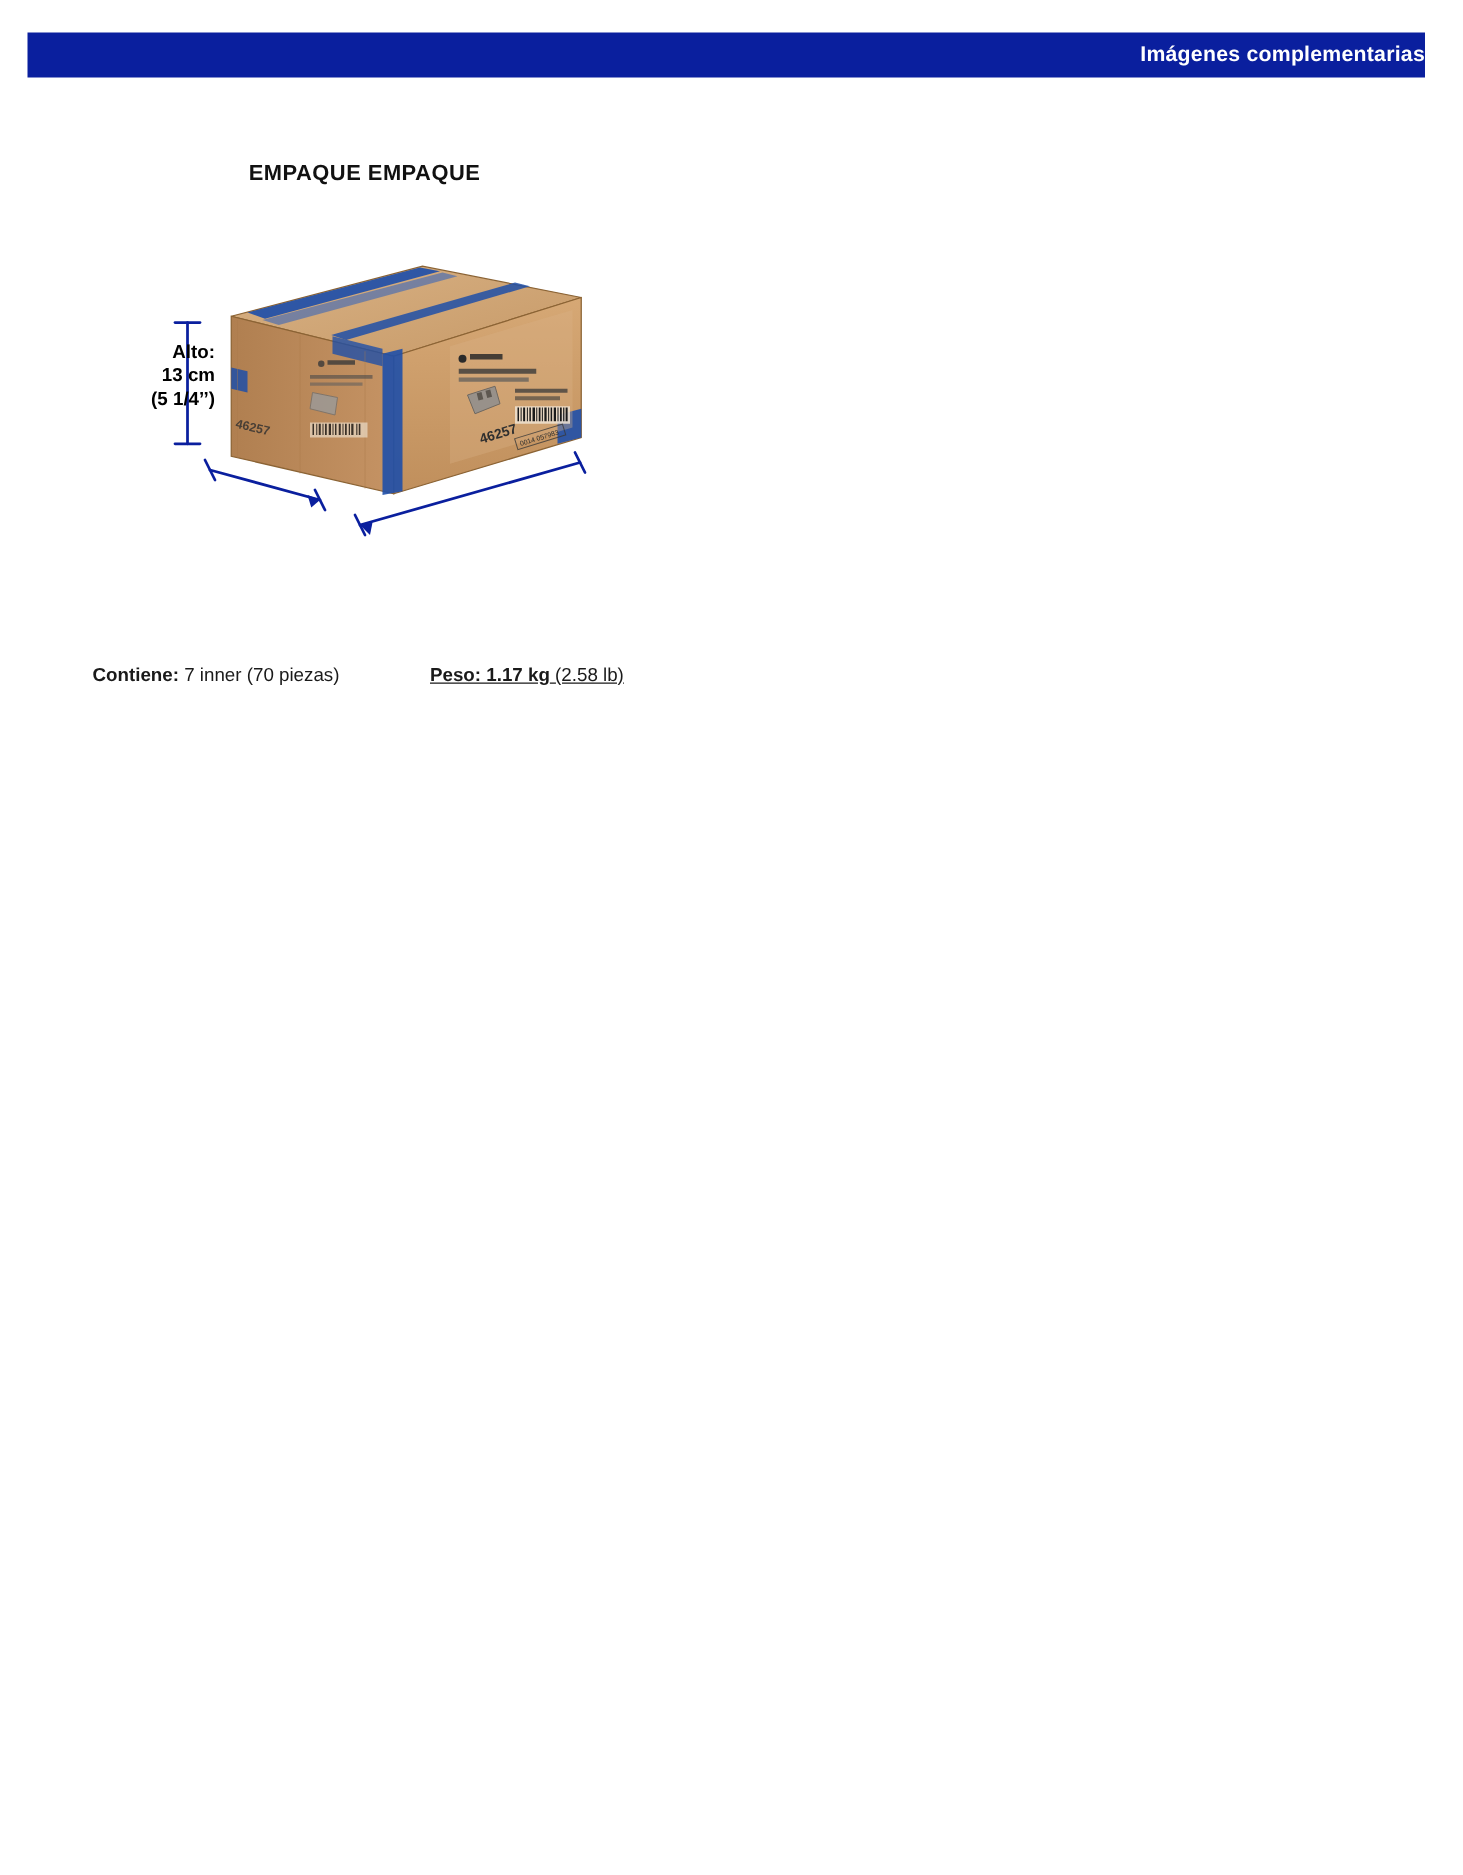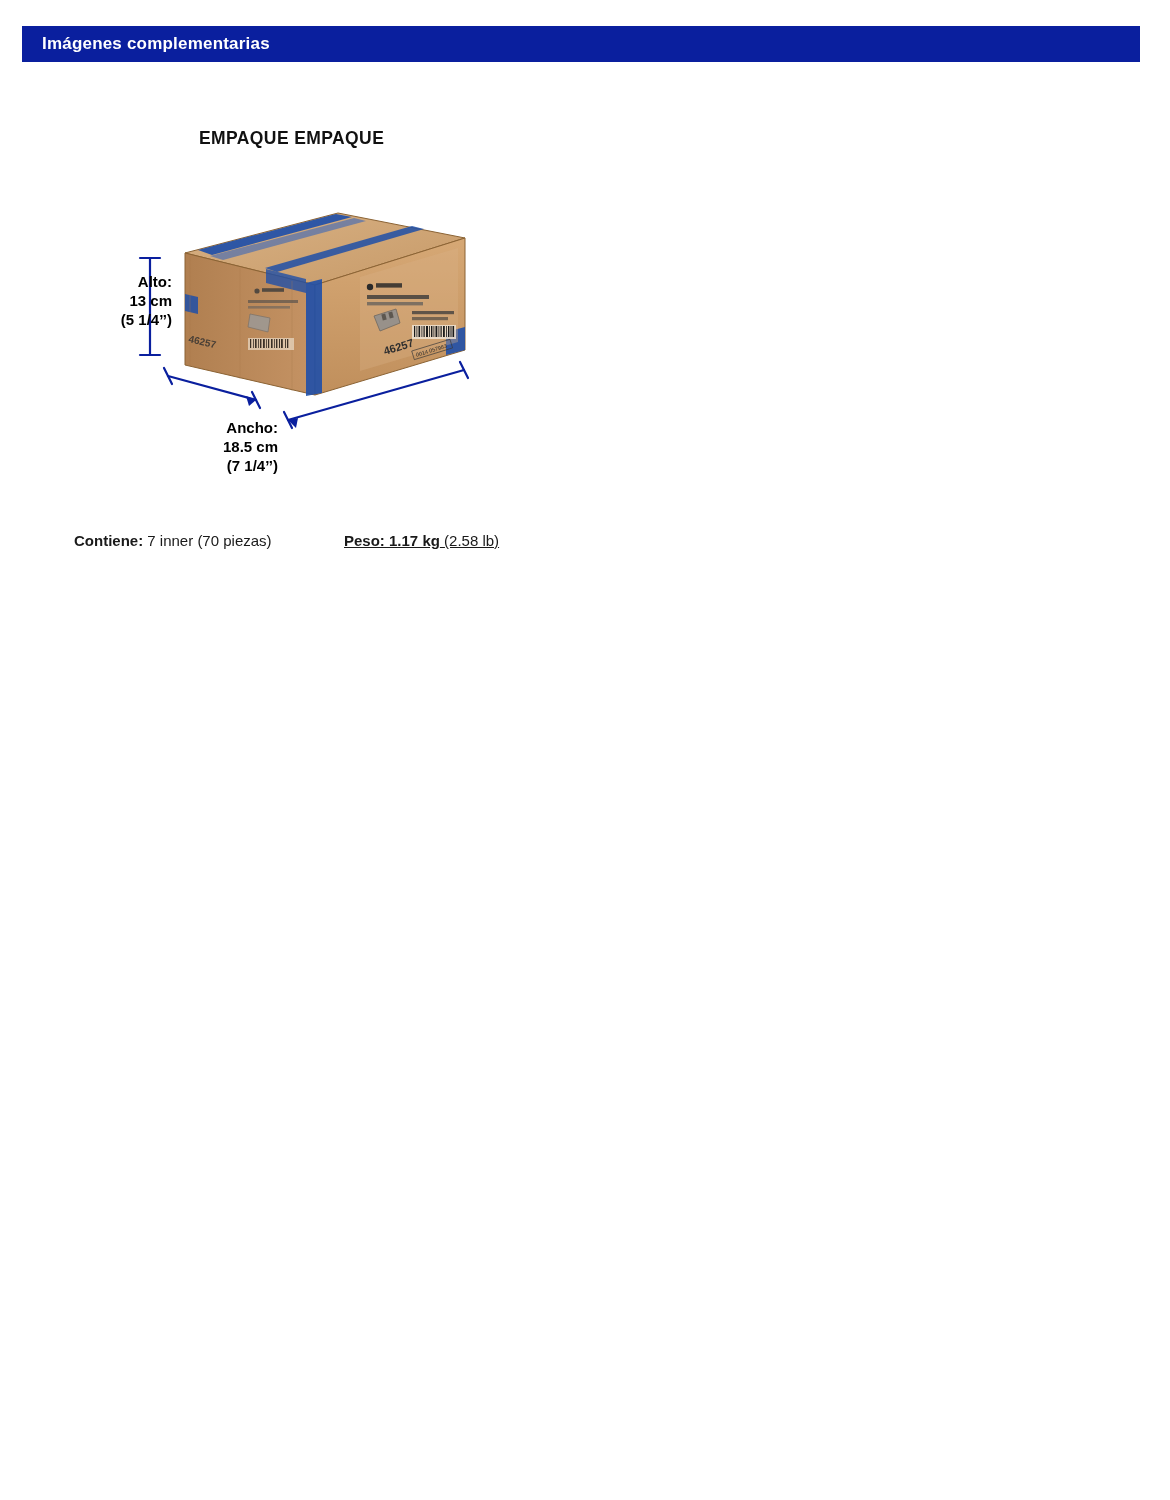--- a/index.html
+++ b/index.html
@@ -19,20 +19,21 @@
   
   .header-bar {
     position: absolute;
     left: 22px;
     top: 26px;
     width: 1118px;
     height: 36px;
     background: #0a1f9e;
     display: flex;
     align-items: center;
+    justify-content: flex-end;
   }
   .header-title {
     color: #ffffff;
     font-size: 17px;
     font-weight: bold;
     letter-spacing: 0.2px;
     margin-left: 20px;
   }
 
   
@@ -253,25 +254,20 @@
       <polygon points="228,230 238,228 236,238"></polygon>
     </g>
   </svg>
 
   <div class="dim-label dim-alto">
     <div>Alto:</div>
     <div>13 cm</div>
     <div class="sub">(5 1/4’’)</div>
   </div>
 
-  <div class="dim-label dim-ancho">
-    <div>Ancho:</div>
-    <div>18.5 cm</div>
-    <div class="sub">(7 1/4’’)</div>
-  </div>
 
 </div>
 
 <div class="specs">
   <div class="spec-item spec-contiene">
     <b>Contiene:</b>
     <span>7 inner (70 piezas)</span>
   </div>
   <div class="spec-item spec-peso">
     <b>Peso: 1.17 kg</b>

